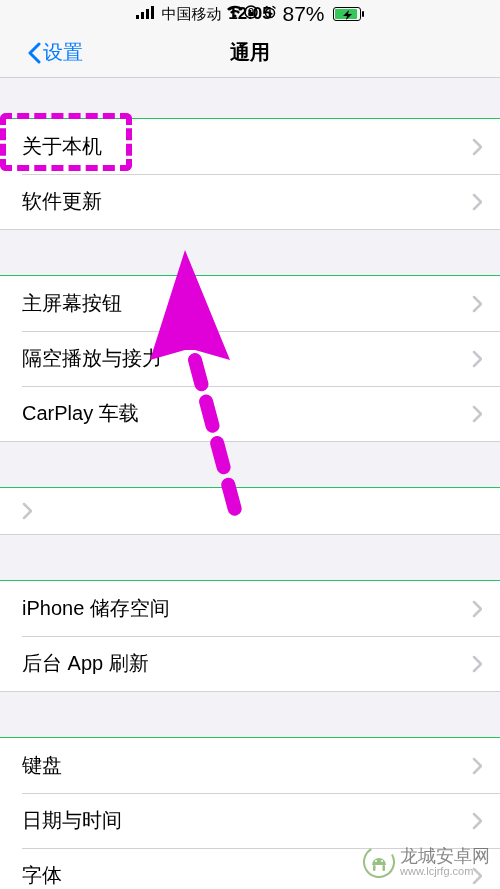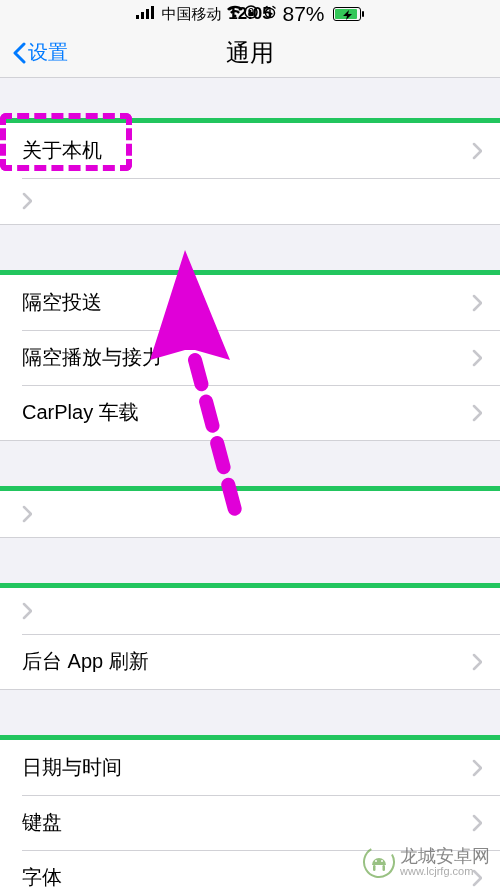--- a/index.html
+++ b/index.html
@@ -31,30 +31,31 @@
     display: flex;
     align-items: center;
     position: relative;
   }
   .nav-back {
     display: flex;
     align-items: center;
     color: #007aff;
     font-size: 20px;
     padding-left: 12px;
+    margin-left: 15px;
   }
   .nav-back svg { margin-right: 2px; }
   .nav-title {
     position: absolute;
     left: 50%;
     transform: translateX(-50%);
-    font-size: 24px;
-    font-weight: 400;
-  }
-  .group { margin-top: 45px; background: #fff; border-top: 5px solid #22c55e; border-bottom: 1px solid #d1d1d6; }
+    font-size: 20px;
+    font-weight: 700;
+  }
+  .group { margin-top: 45px; background: #fff; border-top: 1px solid #22c55e; border-bottom: 1px solid #d1d1d6; }
   .group.first { margin-top: 40px; }
   .row {
     display: flex;
     align-items: center;
     justify-content: space-between;
     padding: 14px 18px 14px 22px;
     font-size: 20px;
     background: #fff;
     position: relative;
   }
@@ -186,31 +187,32 @@
 <div class="group first">
   <div class="row">
     <span>关于本机</span>
     <span class="chevron">
         <svg width="10" height="18" viewBox="0 0 10 18">
           <path d="M2 2l7 7-7 7" fill="none" stroke="#c7c7cc" stroke-width="2.5" stroke-linecap="round" stroke-linejoin="round"></path>
         </svg>
       </span>
   </div>
   <div class="row">
+    <span>软件更新</span>
     <span class="chevron">
         <svg width="10" height="18" viewBox="0 0 10 18">
           <path d="M2 2l7 7-7 7" fill="none" stroke="#c7c7cc" stroke-width="2.5" stroke-linecap="round" stroke-linejoin="round"></path>
         </svg>
       </span>
   </div>
 </div>
 
 <div class="group">
   <div class="row">
-    <span>隔空投送</span>
+    <span>主屏幕按钮</span>
     <span class="chevron">
         <svg width="10" height="18" viewBox="0 0 10 18">
           <path d="M2 2l7 7-7 7" fill="none" stroke="#c7c7cc" stroke-width="2.5" stroke-linecap="round" stroke-linejoin="round"></path>
         </svg>
       </span>
   </div>
   <div class="row">
     <span>隔空播放与接力</span>
     <span class="chevron">
         <svg width="10" height="18" viewBox="0 0 10 18">
@@ -233,47 +235,48 @@
     <span class="chevron">
         <svg width="10" height="18" viewBox="0 0 10 18">
           <path d="M2 2l7 7-7 7" fill="none" stroke="#c7c7cc" stroke-width="2.5" stroke-linecap="round" stroke-linejoin="round"></path>
         </svg>
       </span>
   </div>
 </div>
 
 <div class="group">
   <div class="row">
+    <span>iPhone 储存空间</span>
     <span class="chevron">
         <svg width="10" height="18" viewBox="0 0 10 18">
           <path d="M2 2l7 7-7 7" fill="none" stroke="#c7c7cc" stroke-width="2.5" stroke-linecap="round" stroke-linejoin="round"></path>
         </svg>
       </span>
   </div>
   <div class="row">
     <span>后台 App 刷新</span>
     <span class="chevron">
         <svg width="10" height="18" viewBox="0 0 10 18">
           <path d="M2 2l7 7-7 7" fill="none" stroke="#c7c7cc" stroke-width="2.5" stroke-linecap="round" stroke-linejoin="round"></path>
         </svg>
       </span>
   </div>
 </div>
 
 <div class="group">
   <div class="row">
+    <span>键盘</span>
+    <span class="chevron">
+        <svg width="10" height="18" viewBox="0 0 10 18">
+          <path d="M2 2l7 7-7 7" fill="none" stroke="#c7c7cc" stroke-width="2.5" stroke-linecap="round" stroke-linejoin="round"></path>
+        </svg>
+      </span>
+  </div>
+  <div class="row">
     <span>日期与时间</span>
-    <span class="chevron">
-        <svg width="10" height="18" viewBox="0 0 10 18">
-          <path d="M2 2l7 7-7 7" fill="none" stroke="#c7c7cc" stroke-width="2.5" stroke-linecap="round" stroke-linejoin="round"></path>
-        </svg>
-      </span>
-  </div>
-  <div class="row">
-    <span>键盘</span>
     <span class="chevron">
         <svg width="10" height="18" viewBox="0 0 10 18">
           <path d="M2 2l7 7-7 7" fill="none" stroke="#c7c7cc" stroke-width="2.5" stroke-linecap="round" stroke-linejoin="round"></path>
         </svg>
       </span>
   </div>
   <div class="row">
     <span>字体</span>
     <span class="chevron">
         <svg width="10" height="18" viewBox="0 0 10 18">

